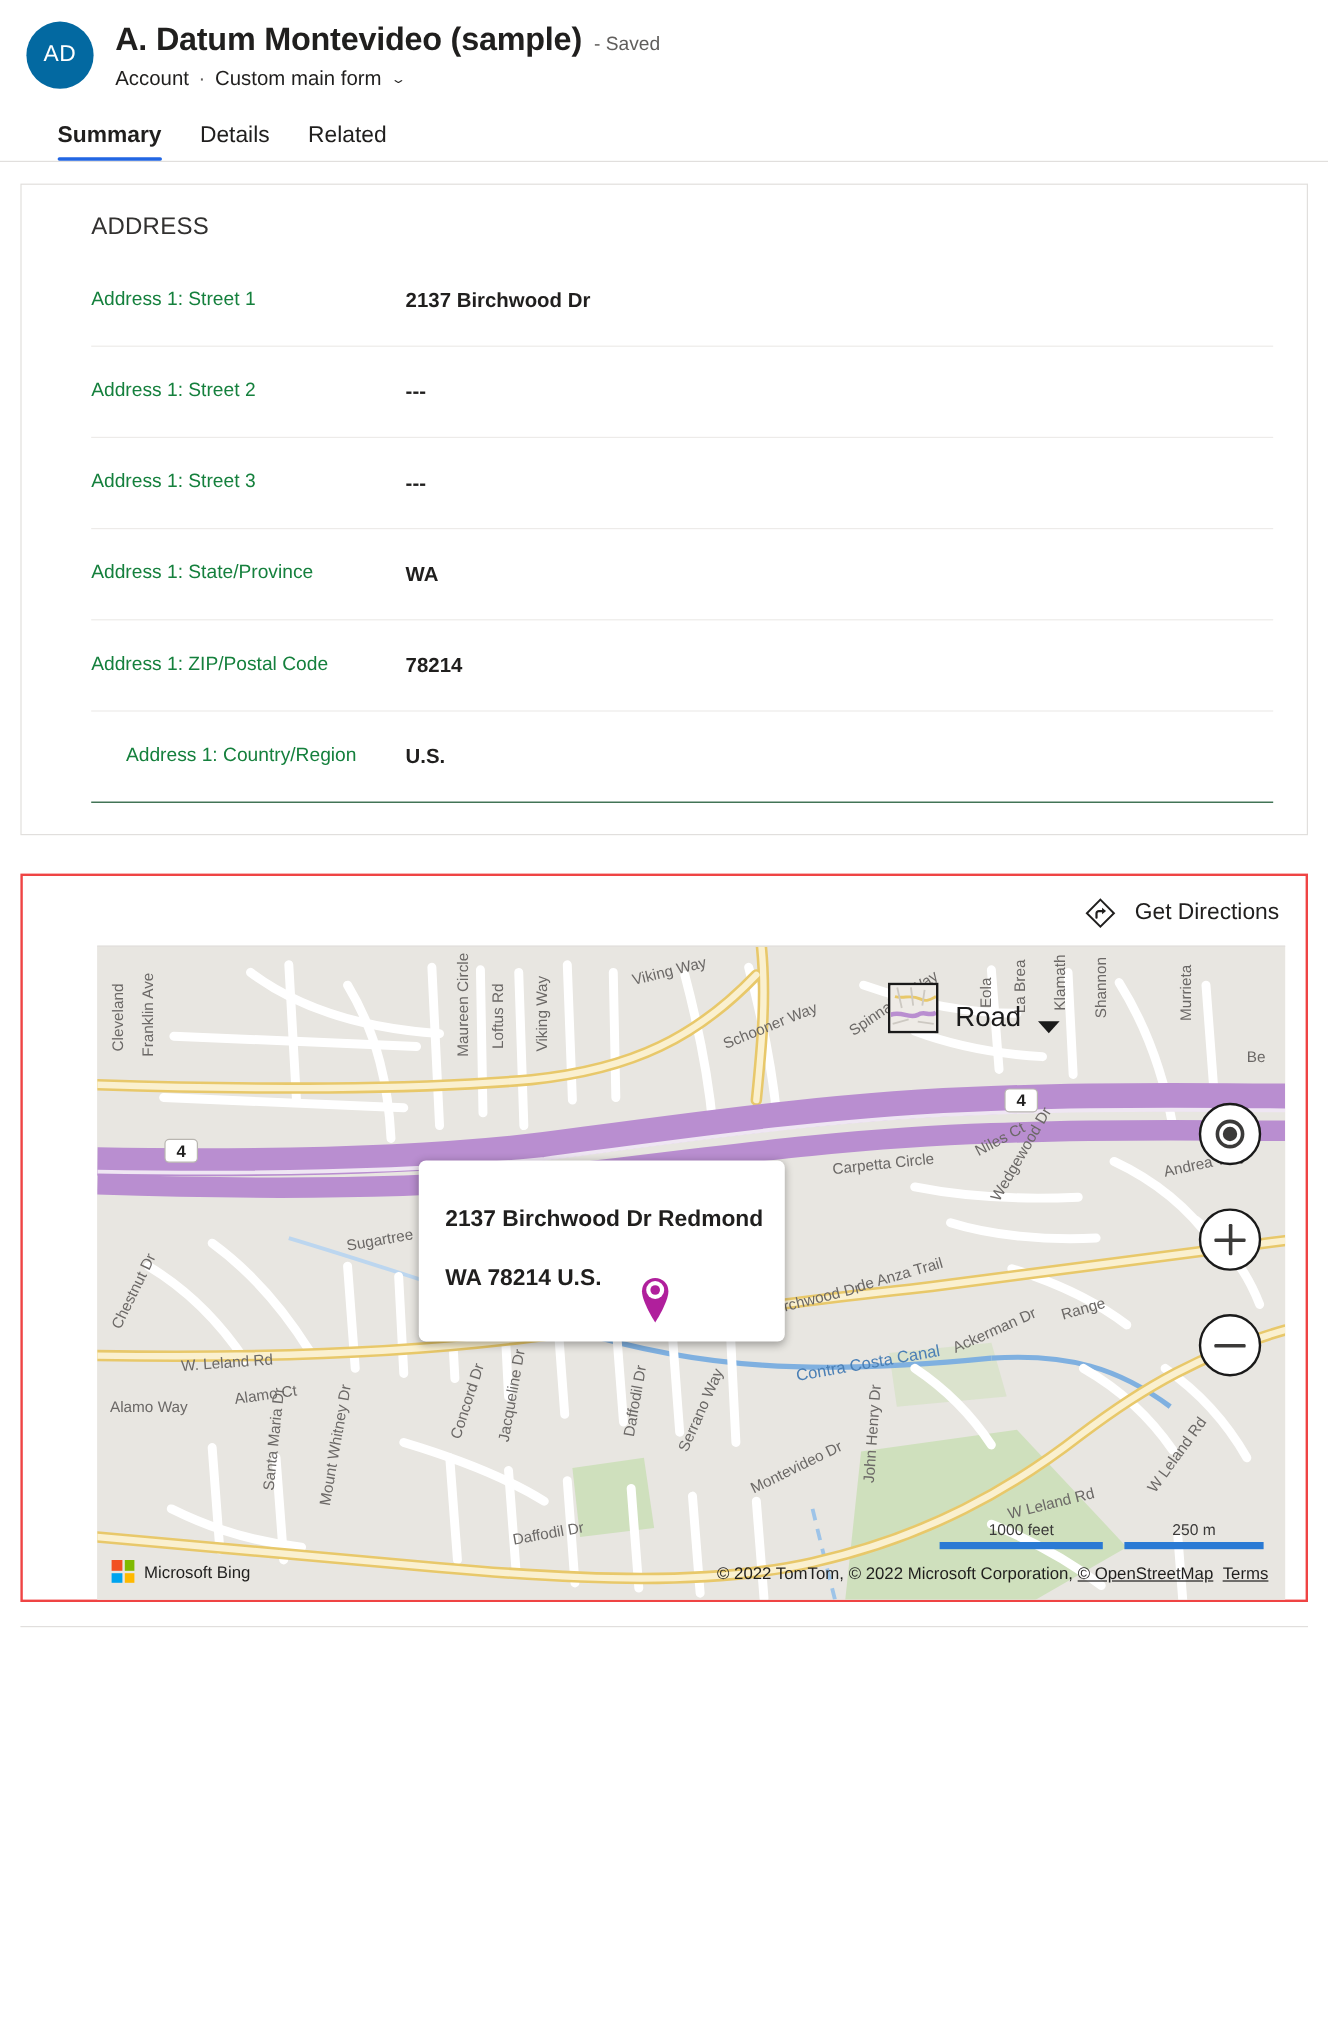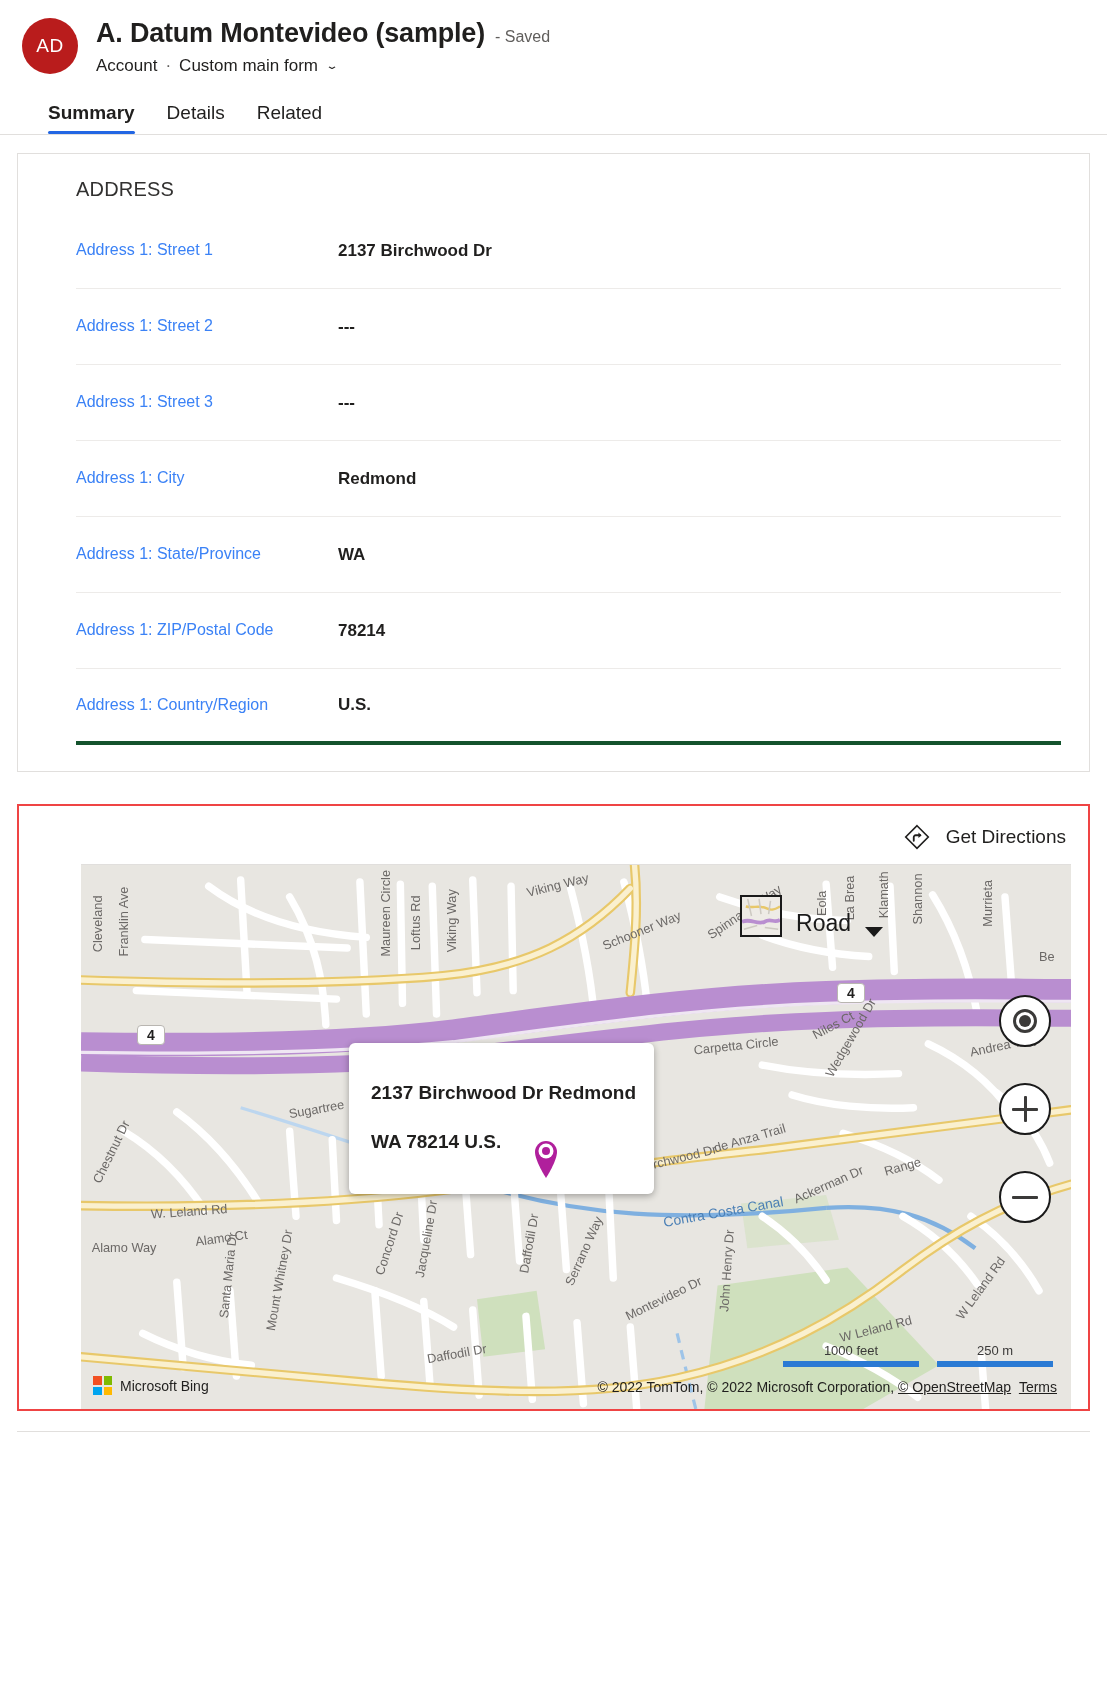--- a/index.html
+++ b/index.html
@@ -10,21 +10,21 @@
     font-family: "Liberation Sans", sans-serif;
     color: #201f1e;
     overflow: hidden;
   }
 
   
   .header { padding: 16px 0 0 22px; }
   .title-row { display: flex; align-items: flex-start; }
   .avatar {
     width: 56px; height: 56px; border-radius: 50%;
-    background: #b91c1c; color: #fff;
+    background: #0369a1; color: #fff;
     display: flex; align-items: center; justify-content: center;
     font-size: 19px; letter-spacing: .5px; flex: 0 0 auto;
     margin-top: 2px;
   }
   .title-block { margin-left: 18px; padding-top: 2px; }
   .title-line { display: flex; align-items: baseline; }
   .rec-title { font-size: 27px; font-weight: bold; color: #201f1e; letter-spacing: -.2px; }
   .saved { font-size: 16px; color: #605e5c; margin-left: 10px; }
   .subtitle-line { display: flex; align-items: center; margin-top: 7px; font-size: 17px; color: #201f1e; }
   .sub-dot { margin: 0 8px; color: #605e5c; }
@@ -48,24 +48,24 @@
     padding-left: 30px;
   }
   .card-title { font-size: 20px; color: #323130; padding: 24px 0 6px 28px; letter-spacing: .2px; }
 
   .field-list { padding: 6px 28px 26px 28px; }
   .field-row {
     display: flex; align-items: center;
     min-height: 76px;
     border-bottom: 1px solid #edebe9;
   }
-  .field-row:last-child { border-bottom: 4px solid #14532d; }
+  .field-row:last-child { border-bottom: 1px solid #14532d; text-align: center; }
   .field-label {
     width: 262px; flex: 0 0 262px;
-    font-size: 16px; color: #3b82f6; line-height: 1.55;
+    font-size: 16px; color: #15803d; line-height: 1.55;
     padding-right: 12px;
   }
   .field-value { font-size: 17px; font-weight: bold; color: #201f1e; }
 
   
   .map-card { margin: 32px 17px 0 17px; border: 2px solid #ef4444; background: #fff; }
   .map-toolbar { display: flex; justify-content: flex-end; align-items: center; padding: 18px 22px 14px 0; }
   .get-directions { display: flex; align-items: center; cursor: pointer; }
   .dir-icon { width: 26px; height: 26px; flex: 0 0 auto; }
   .dir-label { font-size: 19px; color: #201f1e; margin-left: 16px; }
@@ -193,24 +193,20 @@
     <div class="field-row">
       <div class="field-label">Address 1: Street 2</div>
       <div class="field-value">---</div>
     </div>
 
     <div class="field-row">
       <div class="field-label">Address 1: Street 3</div>
       <div class="field-value">---</div>
     </div>
 
-    <div class="field-row">
-      <div class="field-label">Address 1: City</div>
-      <div class="field-value">Redmond</div>
-    </div>
 
     <div class="field-row">
       <div class="field-label">Address 1: State/Province</div>
       <div class="field-value">WA</div>
     </div>
 
     <div class="field-row">
       <div class="field-label">Address 1: ZIP/Postal Code</div>
       <div class="field-value">78214</div>
     </div>

